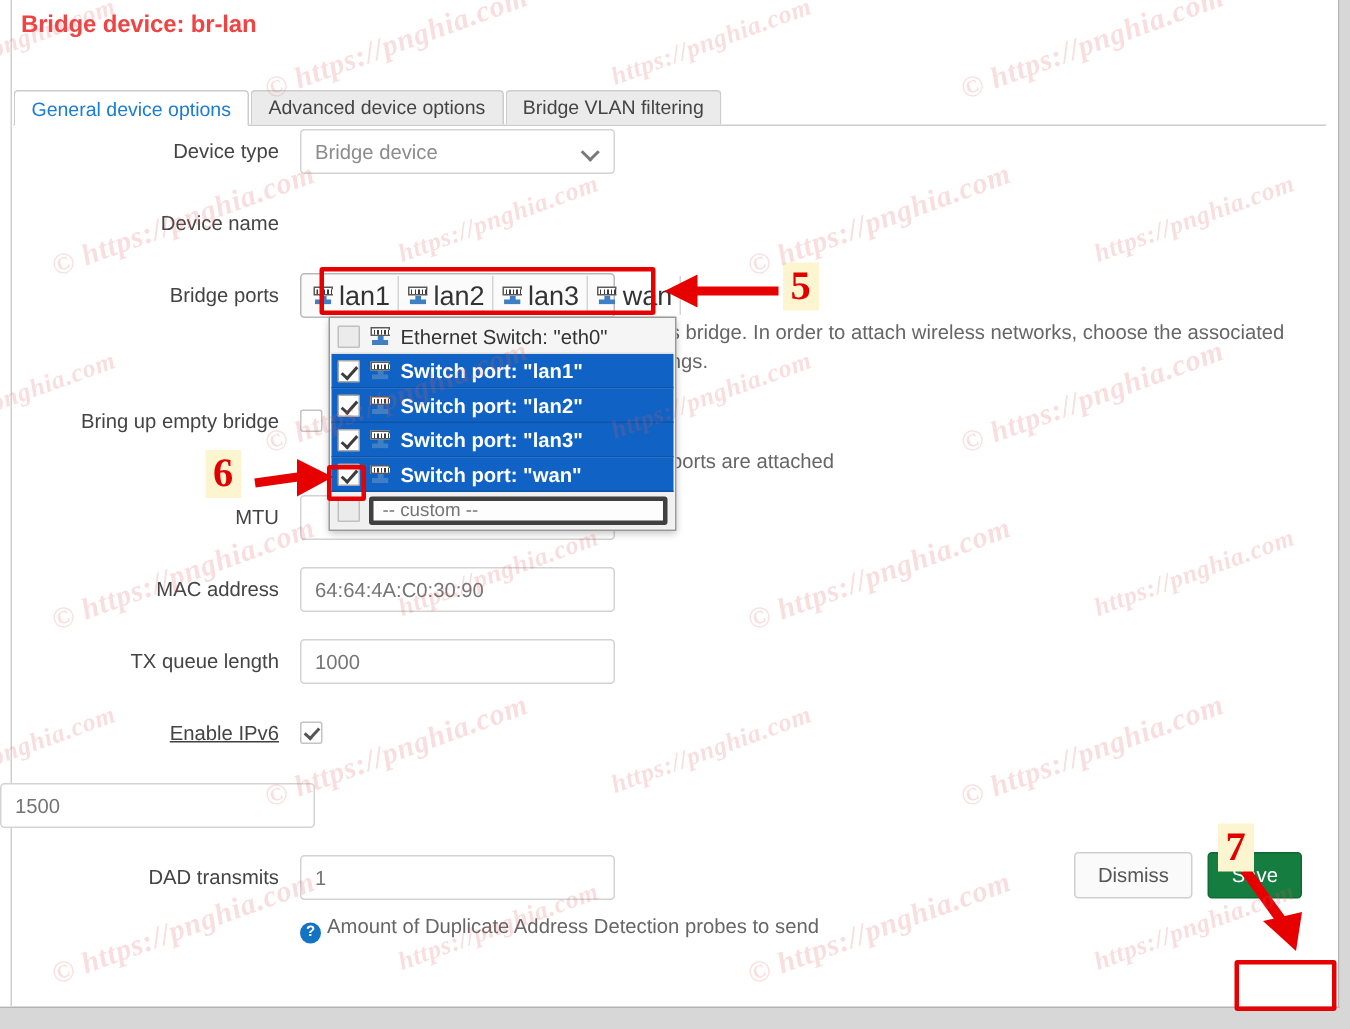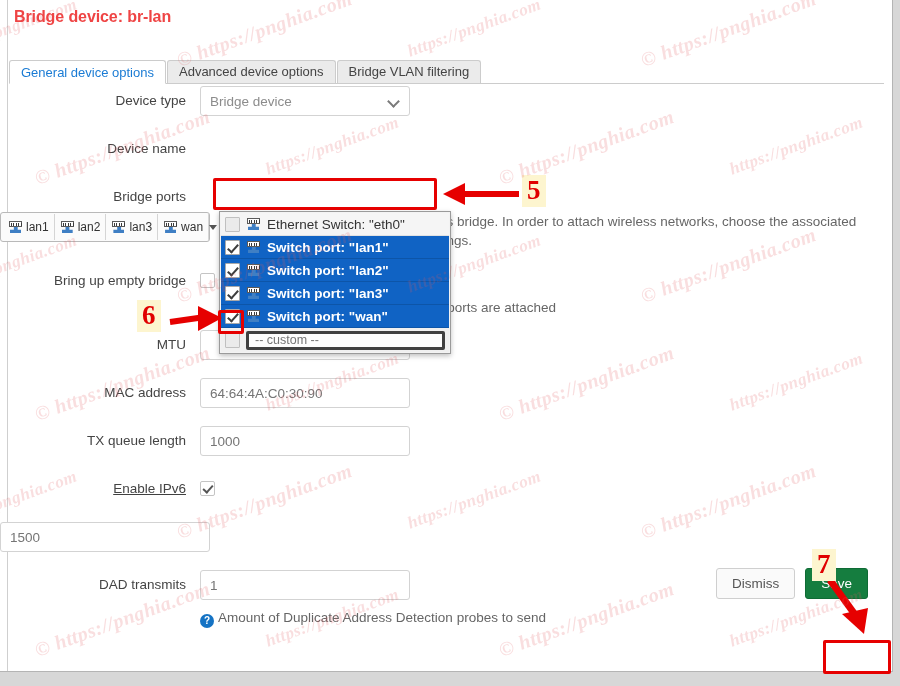--- a/index.html
+++ b/index.html
@@ -206,21 +206,21 @@
     align-items:center;
     padding:0 2px;
     cursor:pointer;
   }
   .tag{
     display:flex;
     align-items:center;
     gap:3px;
     padding:0 5px;
     height:26px;
-    font-size:12px;
+    font-size:18px;
     color:#333;
     border-right:1px solid #d5d5d5;
     white-space:nowrap;
   }
   .tag:last-of-type{ border-right:none; }
   .widget-caret{
     margin-left:auto;
     margin-right:4px;
     width:0; height:0;
     border-left:4px solid transparent;
@@ -391,21 +391,21 @@
           <span>Bridge device</span>
           <span class="caret"></span>
         </div>
       </div>
     </div>
 
     <div class="row" style="top:58px;">
       <div class="lbl">Device name</div>
     </div>
 
-    <div class="row" style="top:106px;flex-direction:column;">
+    <div class="row" style="top:106px;">
       <div class="lbl">Bridge ports</div>
       <div class="fld">
         <div id="ports-widget">
           <span class="tag">
             <span class="swicon">
                 <span class="top"></span>
                 <span class="plug"></span>
               </span>
             <span>lan1</span>
           </span>

